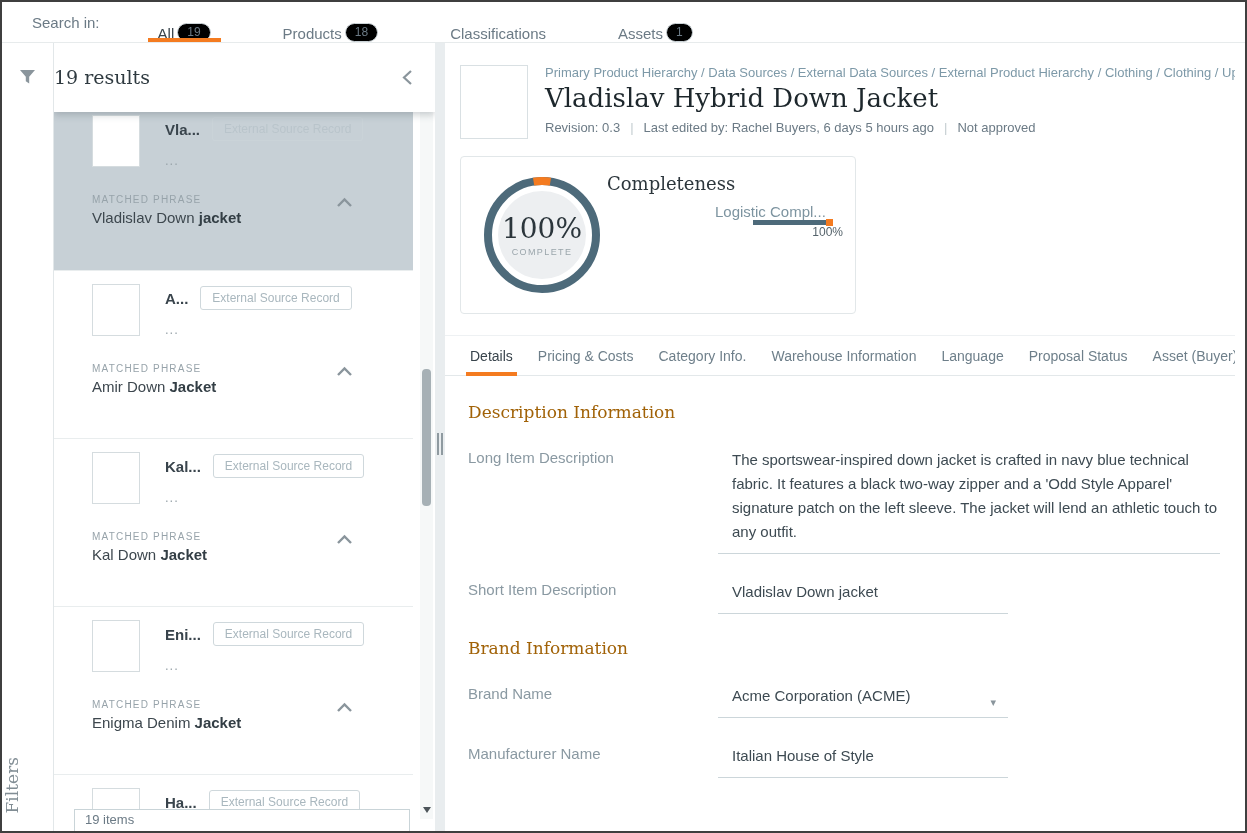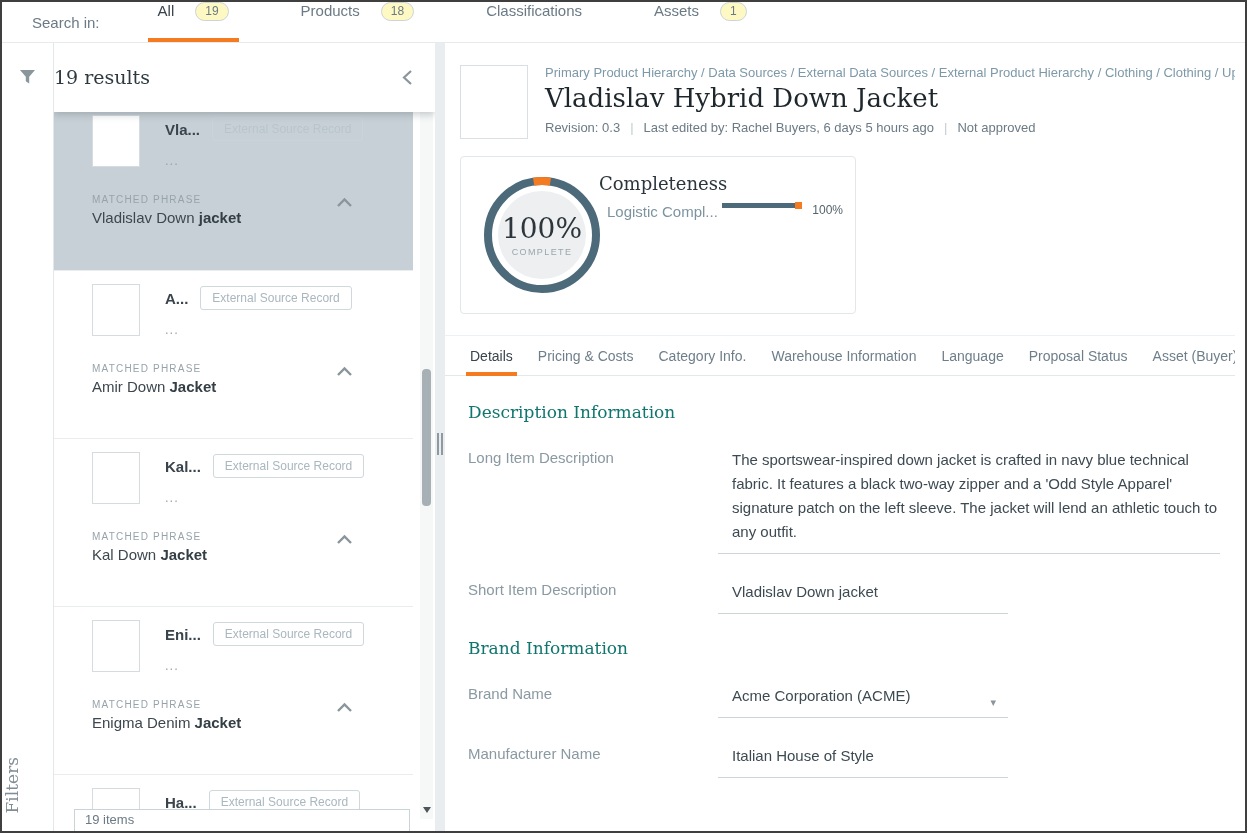--- a/index.html
+++ b/index.html
@@ -5,27 +5,27 @@
   * { margin:0; padding:0; box-sizing:border-box; }
   html,body { width:1247px; height:833px; overflow:hidden; }
   body { font-family:"Liberation Sans", sans-serif; background:#fff; color:#3d4a52; }
   .frame { position:absolute; inset:0; border:2px solid #3f3f3f; background:#fff; }
 
   
   .topbar { position:absolute; left:0; top:0; right:0; height:41px; background:#fff;
             border-bottom:1px solid #e7ebec; display:flex; align-items:center; z-index:30; }
   .search-in { margin-left:30px; font-size:15px; color:#6b7a85; }
   .top-tabs { display:flex; margin-left:48px; height:100%; }
-  .top-tab { position:relative; display:flex; align-items:flex-start; gap:21px; padding:0 10px;
+  .top-tab { position:relative; display:flex; align-items:flex-end; gap:3px; padding:0 10px;
              margin-right:52px; font-size:15px; color:#6b7a85; cursor:pointer; }
   .top-tab .lbl { white-space:nowrap; }
   .top-tab.active .lbl { color:#39444c; }
   .top-tab.active::after { content:""; position:absolute; left:0; right:0; bottom:0; height:4px; background:#f47b20; }
   .pill { font-size:12px; color:#6b7a85; border:1px solid #ccd4d8; border-radius:11px;
-          padding:1px 9px; line-height:15px; background:#fef9c3; }
+          padding:1px 9px; line-height:15px; background:#000000; }
 
   
   .rail { position:absolute; left:0; top:41px; bottom:0; width:52px; background:#fff;
           border-right:1px solid #e2e7e9; z-index:12; }
   .funnel { position:absolute; left:17px; top:26px; cursor:pointer; }
   .filters-vert { position:absolute; left:0; bottom:18px; width:52px; text-align:center;
                   writing-mode:vertical-rl; transform:rotate(180deg);
                   font-family:"DejaVu Serif", serif; font-size:17px; color:#818d94; cursor:pointer; }
 
   
@@ -91,36 +91,36 @@
   .d-meta { font-size:13px; color:#6b7a85; margin-top:7px; display:flex; gap:10px; white-space:nowrap; }
   .d-meta .sep { color:#c3ccd0; }
 
   .comp-card { margin:17px 0 0 15px; width:396px; height:158px; border:1px solid #e2e7e9; border-radius:4px;
                position:relative; background:#fff; }
   .gauge { position:absolute; left:18px; top:12px; width:126px; height:132px; }
   .gauge svg { position:absolute; inset:0; }
   .gauge-center { position:absolute; inset:0; display:flex; flex-direction:column; align-items:center; justify-content:center; }
   .gauge-pct { font-family:"DejaVu Serif", serif; font-size:28px; color:#2c363c; line-height:30px; }
   .gauge-sub { font-size:9px; letter-spacing:1.4px; color:#9aa5ab; margin-top:3px; }
-  .comp-title { position:absolute; left:138px; top:16px; font-family:"DejaVu Serif", serif; font-size:18px; color:#2c363c; }
-  .comp-row { position:absolute; left:146px; top:46px; right:12px; display:flex; align-items:flex-start; }
+  .comp-title { position:absolute; left:146px; top:16px; font-family:"DejaVu Serif", serif; font-size:18px; color:#2c363c; }
+  .comp-row { position:absolute; left:146px; top:46px; right:12px; display:flex; align-items:flex-end;flex-direction:column; }
   .comp-metric { font-size:15px; color:#7d94a0; width:128px; white-space:nowrap; overflow:hidden; }
   .mini-bar { flex:none; width:78px; height:5px; background:#4d6a7a; position:relative; margin-right:12px; }
   .mini-bar::after { content:""; position:absolute; right:-2px; top:-1px; width:7px; height:7px; background:#f47b20; }
   .comp-val { font-size:12px; color:#55636b; }
 
   .tabs { margin-top:21px; border-top:1px solid #eef1f3; border-bottom:1px solid #e3e8ea;
           display:flex; padding:0 0 0 23px; height:41px; align-items:center; }
   .tab { position:relative; height:100%; display:flex; align-items:center; margin-right:21px;
          font-size:14px; color:#6e7f8a; white-space:nowrap; cursor:pointer; padding:0 2px; }
   .tab.active { color:#39444c; }
   .tab.active::after { content:""; position:absolute; left:-2px; right:-2px; bottom:-1px; height:4px; background:#f47b20; }
 
   .content { padding:26px 0 0 23px; }
-  .sec-heading { font-family:"DejaVu Serif", serif; font-size:17px; color:#0f766e; margin-bottom:24px; }
+  .sec-heading { font-family:"DejaVu Serif", serif; font-size:17px; color:#a16207; margin-bottom:24px; }
   .field { display:flex; margin-bottom:24px; }
   .field-label { flex:none; width:250px; font-size:15px; color:#8a99a2; padding-top:3px; }
   .field-value { font-size:15px; color:#3d4a52; border-bottom:1px solid #ccd6da;
                  padding:2px 0 9px 14px; line-height:24px; cursor:text; }
   .fv-short { width:290px; }
   .fv-long { width:502px; }
   .fv-select { width:290px; position:relative; cursor:pointer; }
   .caret-dn { position:absolute; right:12px; top:8px; font-size:11px; color:#8a959c; }
   .sec-gap { margin-top:2px; }
 </style>

